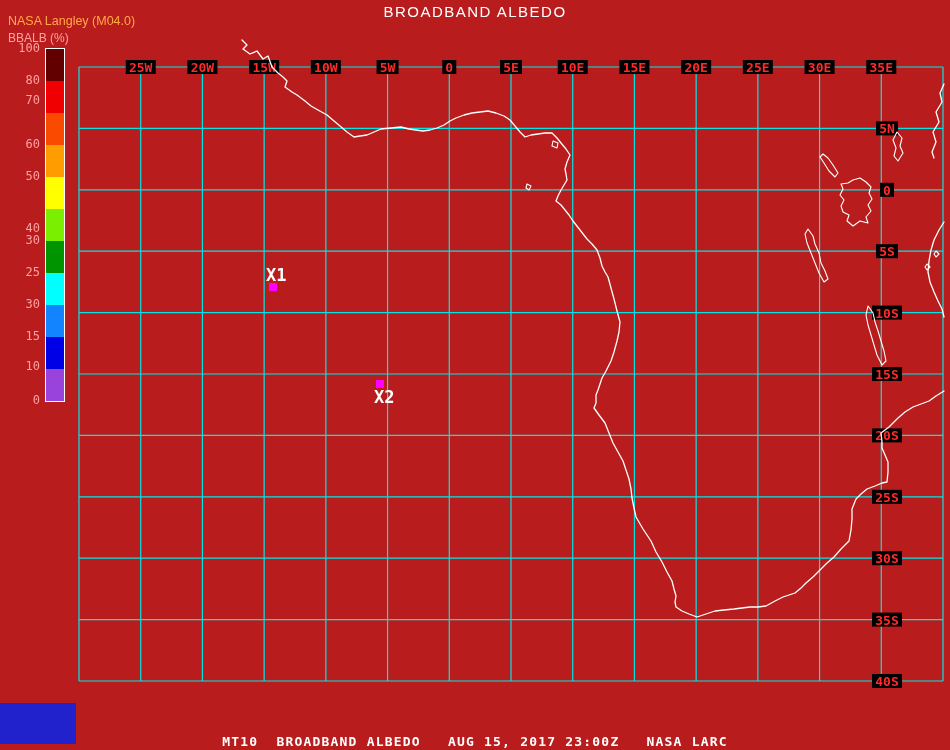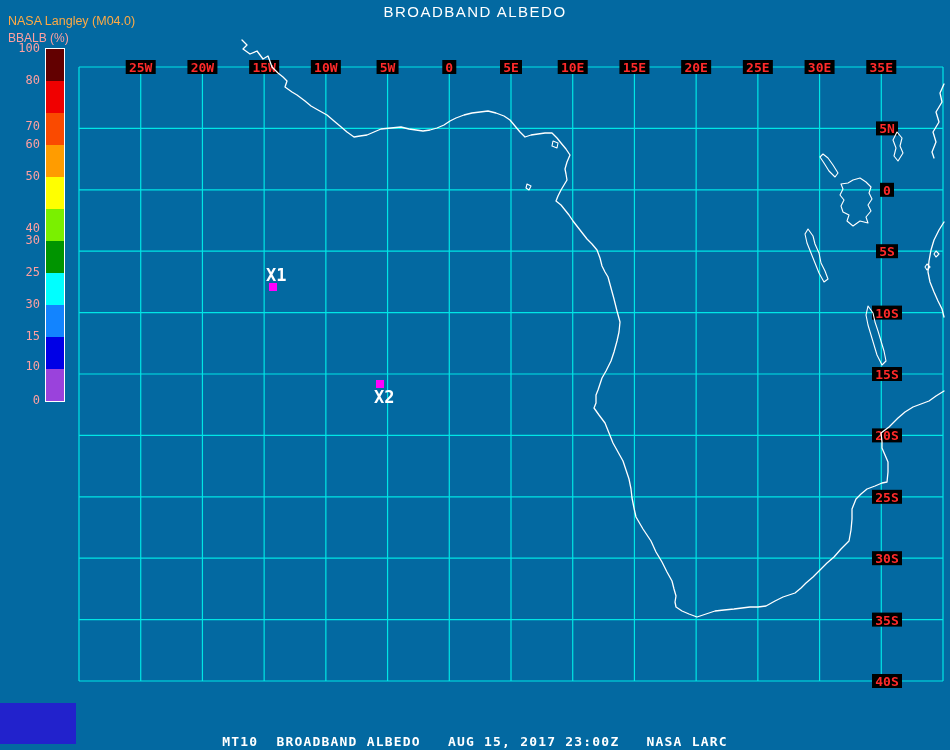--- a/index.html
+++ b/index.html
@@ -1,16 +1,16 @@
 <!DOCTYPE html>
 <html><head>
 <meta charset="utf-8">
 <style>
   html,body{margin:0;padding:0;background:#000;}
-  #app{position:relative;width:950px;height:750px;background:#0369a1;overflow:hidden;
+  #app{position:relative;width:950px;height:750px;background:#b91c1c;overflow:hidden;
        font-family:"DejaVu Sans Mono",monospace;}
   .hdr{position:absolute;left:0;right:0;text-align:center;color:#fff;
        font-family:"Liberation Sans",sans-serif;}
   #title{top:3px;font-size:15px;letter-spacing:1.5px;}
   #subtitle{top:19px;font-size:13.5px;letter-spacing:.3px;}
   #org{position:absolute;left:8px;top:14px;font-size:12.5px;
        font-family:"Liberation Sans",sans-serif;}
   #bbalb{position:absolute;left:8px;top:31px;font-size:12px;
        font-family:"Liberation Sans",sans-serif;}
   #cbar{position:absolute;left:45px;top:48px;width:18px;border:1px solid #fff;
@@ -41,21 +41,21 @@
       <div class="seg" style="background: rgb(122, 240, 0);"></div>
       <div class="seg" style="background: rgb(0, 148, 0);"></div>
       <div class="seg" style="background: rgb(0, 255, 255);"></div>
       <div class="seg" style="background: rgb(18, 132, 255);"></div>
       <div class="seg" style="background: rgb(0, 0, 230);"></div>
       <div class="seg" style="background: rgb(154, 66, 220);"></div>
     </div>
   <div id="cbticks">
       <div class="cbtick" style="top: 41px; color: rgb(255, 160, 160);">100</div>
       <div class="cbtick" style="top: 73px; color: rgb(255, 160, 160);">80</div>
-      <div class="cbtick" style="top: 119px; color: rgb(255, 160, 160);">70</div>
+      <div class="cbtick" style="top: 93px; color: rgb(255, 160, 160);">70</div>
       <div class="cbtick" style="top: 137px; color: rgb(255, 160, 160);">60</div>
       <div class="cbtick" style="top: 169px; color: rgb(255, 160, 160);">50</div>
       <div class="cbtick" style="top: 201px; color: rgb(255, 160, 160); margin-top: 20px;">40</div>
       <div class="cbtick" style="top: 233px; color: rgb(255, 160, 160);">30</div>
       <div class="cbtick" style="top: 265px; color: rgb(255, 160, 160);">25</div>
       <div class="cbtick" style="top: 297px; color: rgb(255, 160, 160);">30</div>
       <div class="cbtick" style="top: 329px; color: rgb(255, 160, 160);">15</div>
       <div class="cbtick" style="top: 353px; color: rgb(255, 160, 160); margin-top: 6px;">10</div>
       <div class="cbtick" style="top: 393px; color: rgb(255, 160, 160);">0</div>
     </div>

